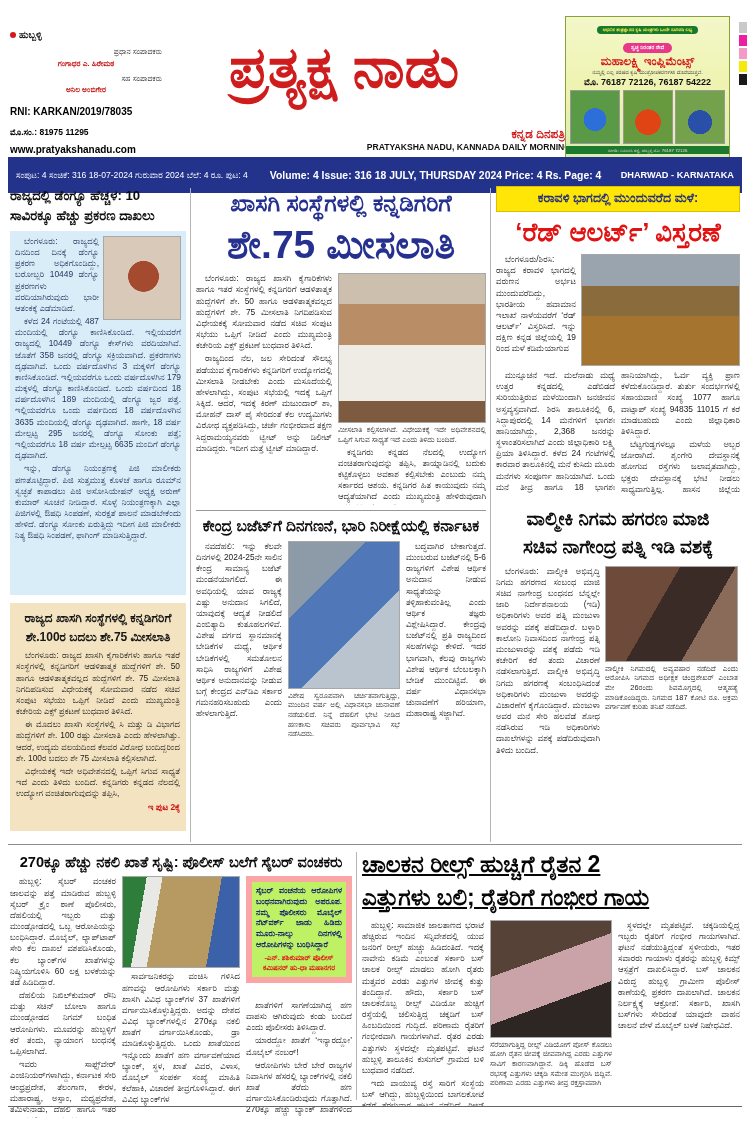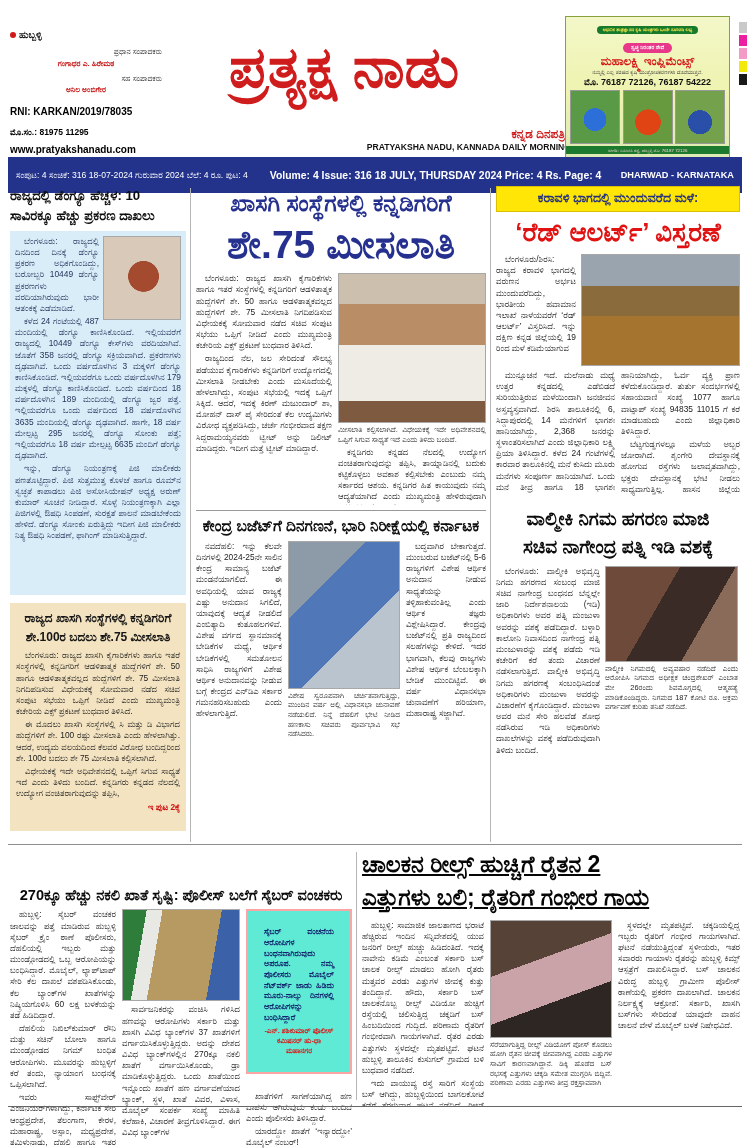--- a/index.html
+++ b/index.html
@@ -91,28 +91,28 @@
   .ra-cols{margin-top:4px;column-count:2;column-gap:6px;height:128px;overflow:hidden;}
   .valmiki{margin-top:7px;}
   .h-val{font-size:18.6px;font-weight:bold;color:#0b0b0b;text-align:center;line-height:1.5;}
   .val-row{display:flex;gap:5px;margin-top:5px;height:290px;overflow:hidden;}
   .val-l{width:104px;overflow:hidden;}
   .val-r{width:133px;}
   .manjimg{width:133px;height:96px;
            background:linear-gradient(120deg,#6d4a3a 0 40%,#3a2b26 40% 70%,#8a6a58 70% 100%);}
   
   .bl{left:10px;top:852px;width:342px;}
-  .h-cyber{font-size:14.6px;font-weight:bold;text-align:center;line-height:1.4;color:#0a0a0a;margin-top:33px;}
+  .h-cyber{font-size:14.6px;font-weight:bold;text-align:center;line-height:1.4;color:#0a0a0a;}
   .cy-cols{display:flex;gap:6px;margin-top:4px;height:242px;overflow:hidden;}
   .cy1{width:106px;overflow:hidden;}
   .cy2{width:118px;}
   .cy3{width:106px;}
   .copimg{width:118px;height:92px;
           background:linear-gradient(100deg,#2f7d3a 0 18%,#e8e8e4 18% 30%,#b69a62 30% 75%,#3b62a8 75% 100%);}
-  .quotebox{border:2px solid #fca5a5;padding:16px;background:#5eead4;}
+  .quotebox{border:6px solid #fca5a5;padding:4px;background:#bef264;}
   .quotetxt{font-size:7.9px;font-weight:bold;color:#14246e;line-height:1.35;text-align:justify;}
   .quoteby{font-size:7.2px;font-weight:bold;color:#e01212;text-align:center;margin-top:3px;line-height:1.35;}
   .br{left:362px;top:848px;width:378px;}
   .h-reels{font-size:23px;font-weight:bold;color:#060606;line-height:1.45;text-decoration:underline;}
   .re-cols{display:flex;gap:6px;margin-top:5px;height:186px;overflow:hidden;}
   .re1{width:122px;overflow:hidden;}
   .re2{width:122px;}
   .re3{width:122px;overflow:hidden;}
   .oximg{width:122px;height:118px;
          background:linear-gradient(160deg,#574237 0 35%,#caa3a8 35% 65%,#2e2622 65% 100%);}

